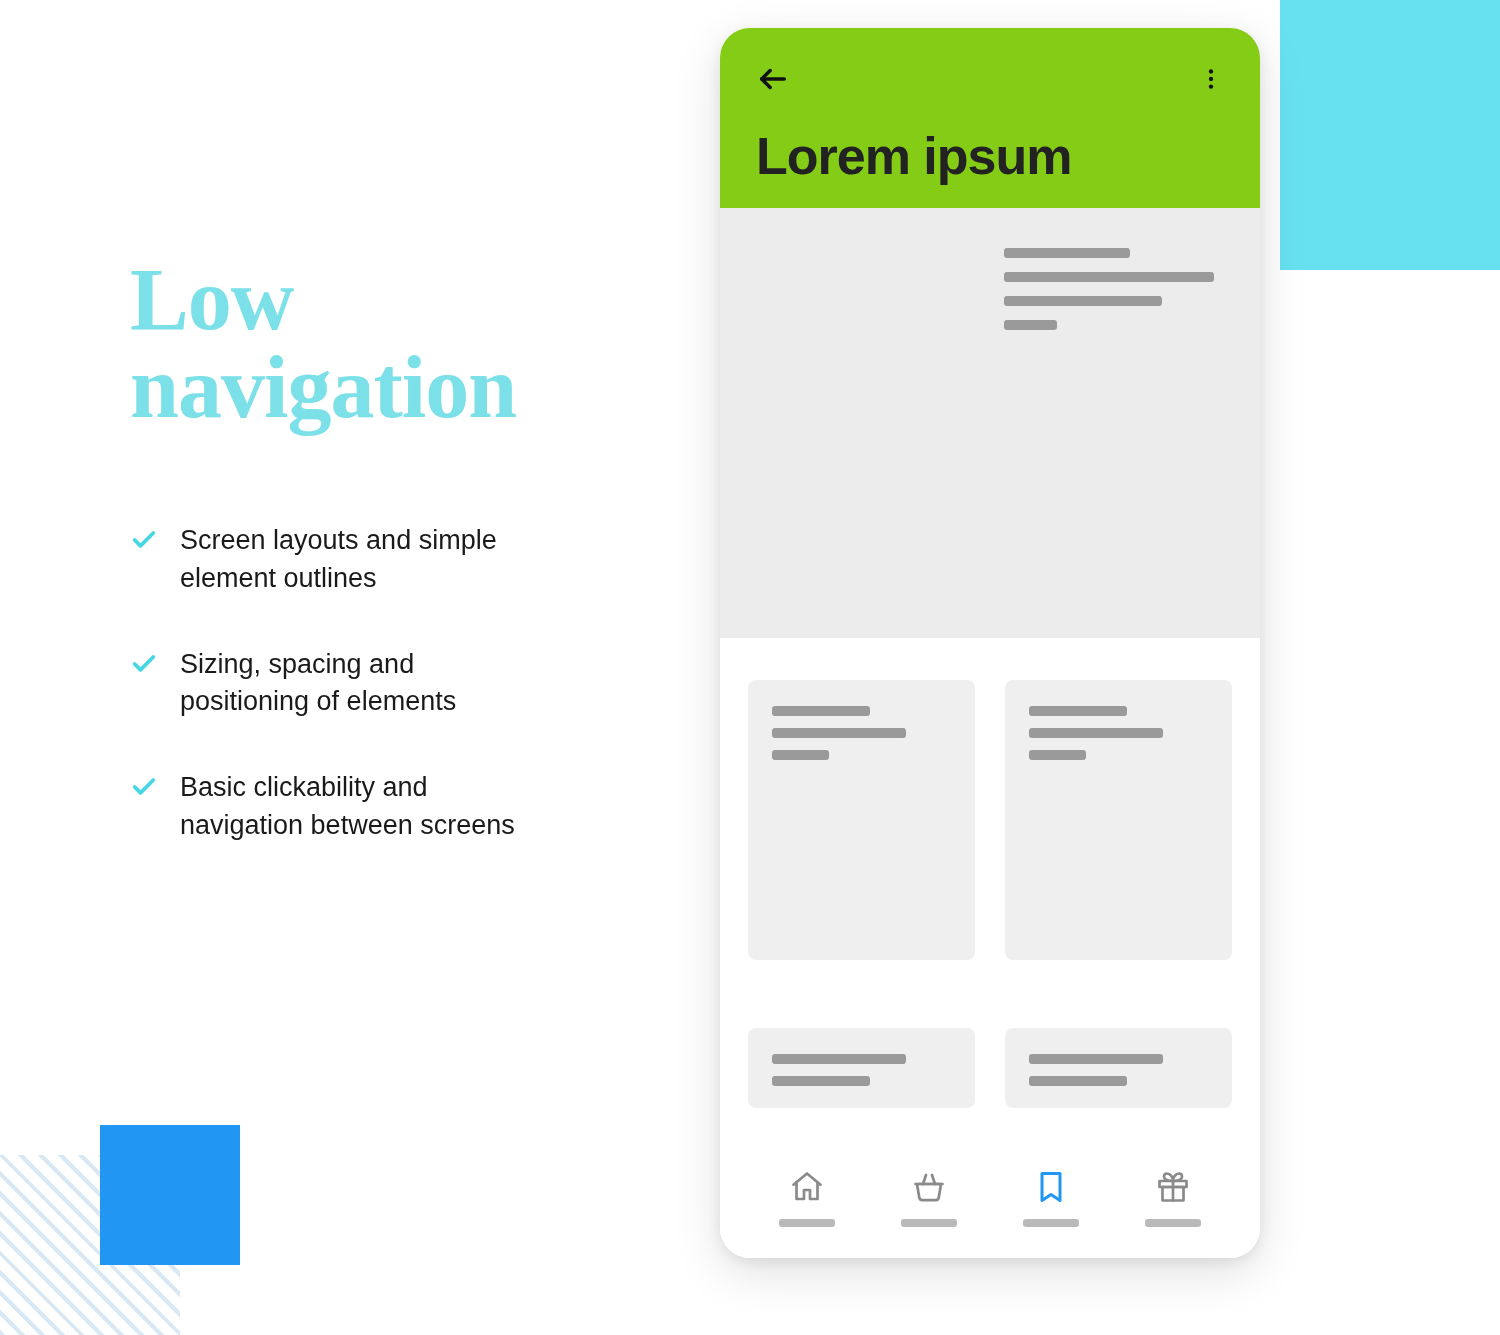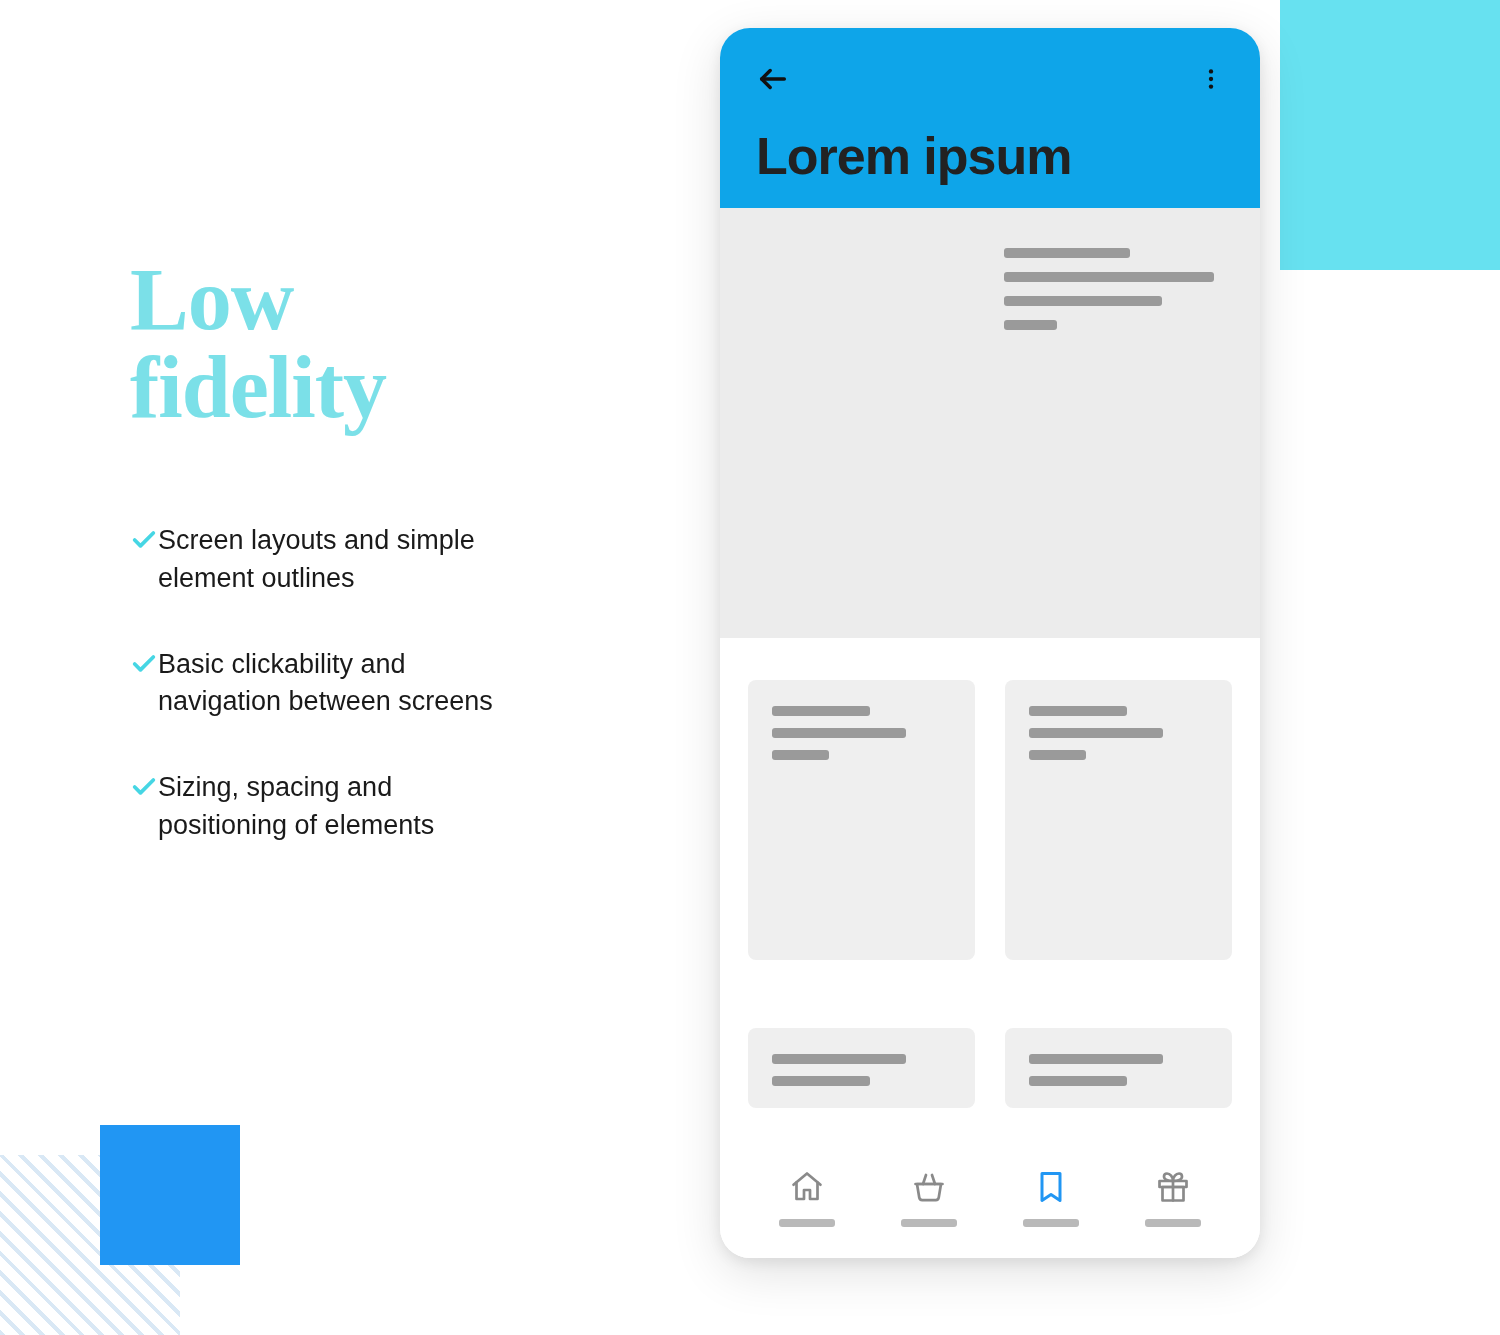--- a/index.html
+++ b/index.html
@@ -58,20 +58,21 @@
     color: #7BE0E8;
     letter-spacing: -1px;
     margin-top: 36px;
   }
   .bullets {
     margin-top: 90px;
   }
   .bullet {
     display: flex;
     align-items: flex-start;
+    gap: 22px;
     margin-bottom: 48px;
   }
   .bullet .check {
     flex: 0 0 auto;
     margin-top: 4px;
   }
   .bullet-text {
     font-size: 27px;
     line-height: 1.4;
     color: #1a1a1a;
@@ -87,21 +88,21 @@
     height: 1230px;
     background: #ffffff;
     border-radius: 30px;
     box-shadow: 0 14px 50px rgba(0,0,0,0.12), 0 4px 14px rgba(0,0,0,0.08);
     display: flex;
     flex-direction: column;
     overflow: hidden;
   }
   .phone-header {
     padding: 34px 36px 22px 36px;
-    background: #0ea5e9;
+    background: #84cc16;
   }
   .phone-header-row {
     display: flex;
     justify-content: space-between;
     align-items: center;
   }
   .phone-title {
     margin-top: 26px;
     font-size: 52px;
     font-weight: 800;
@@ -176,47 +177,47 @@
 </head>
 <body>
 
 <div class="deco-cyan-square"></div>
 <div class="deco-stripes"></div>
 <div class="deco-blue-square"></div>
 
 <div class="left-col">
   <div class="headline">
     <div>Low</div>
-    <div>fidelity</div>
+    <div>navigation</div>
   </div>
 
   <div class="bullets">
     <div class="bullet">
       <span class="check">
         <svg width="28" height="28" viewBox="0 0 24 24" fill="none" stroke="#46D6E4" stroke-width="3.2" stroke-linecap="round" stroke-linejoin="round">
             <polyline points="4 12 9 17 20 6"></polyline>
           </svg>
       </span>
       <div class="bullet-text">Screen layouts and simple element outlines</div>
     </div>
     <div class="bullet">
       <span class="check">
         <svg width="28" height="28" viewBox="0 0 24 24" fill="none" stroke="#46D6E4" stroke-width="3.2" stroke-linecap="round" stroke-linejoin="round">
             <polyline points="4 12 9 17 20 6"></polyline>
           </svg>
       </span>
-      <div class="bullet-text">Basic clickability and navigation between screens</div>
+      <div class="bullet-text">Sizing, spacing and positioning of elements</div>
     </div>
     <div class="bullet">
       <span class="check">
         <svg width="28" height="28" viewBox="0 0 24 24" fill="none" stroke="#46D6E4" stroke-width="3.2" stroke-linecap="round" stroke-linejoin="round">
             <polyline points="4 12 9 17 20 6"></polyline>
           </svg>
       </span>
-      <div class="bullet-text">Sizing, spacing and positioning of elements</div>
+      <div class="bullet-text">Basic clickability and navigation between screens</div>
     </div>
   </div>
 </div>
 
 <div class="phone">
 
   <div class="phone-header">
     <div class="phone-header-row">
       <span>
         <svg width="34" height="34" viewBox="0 0 24 24" fill="none" stroke="#111" stroke-width="2.4" stroke-linecap="round" stroke-linejoin="round">

